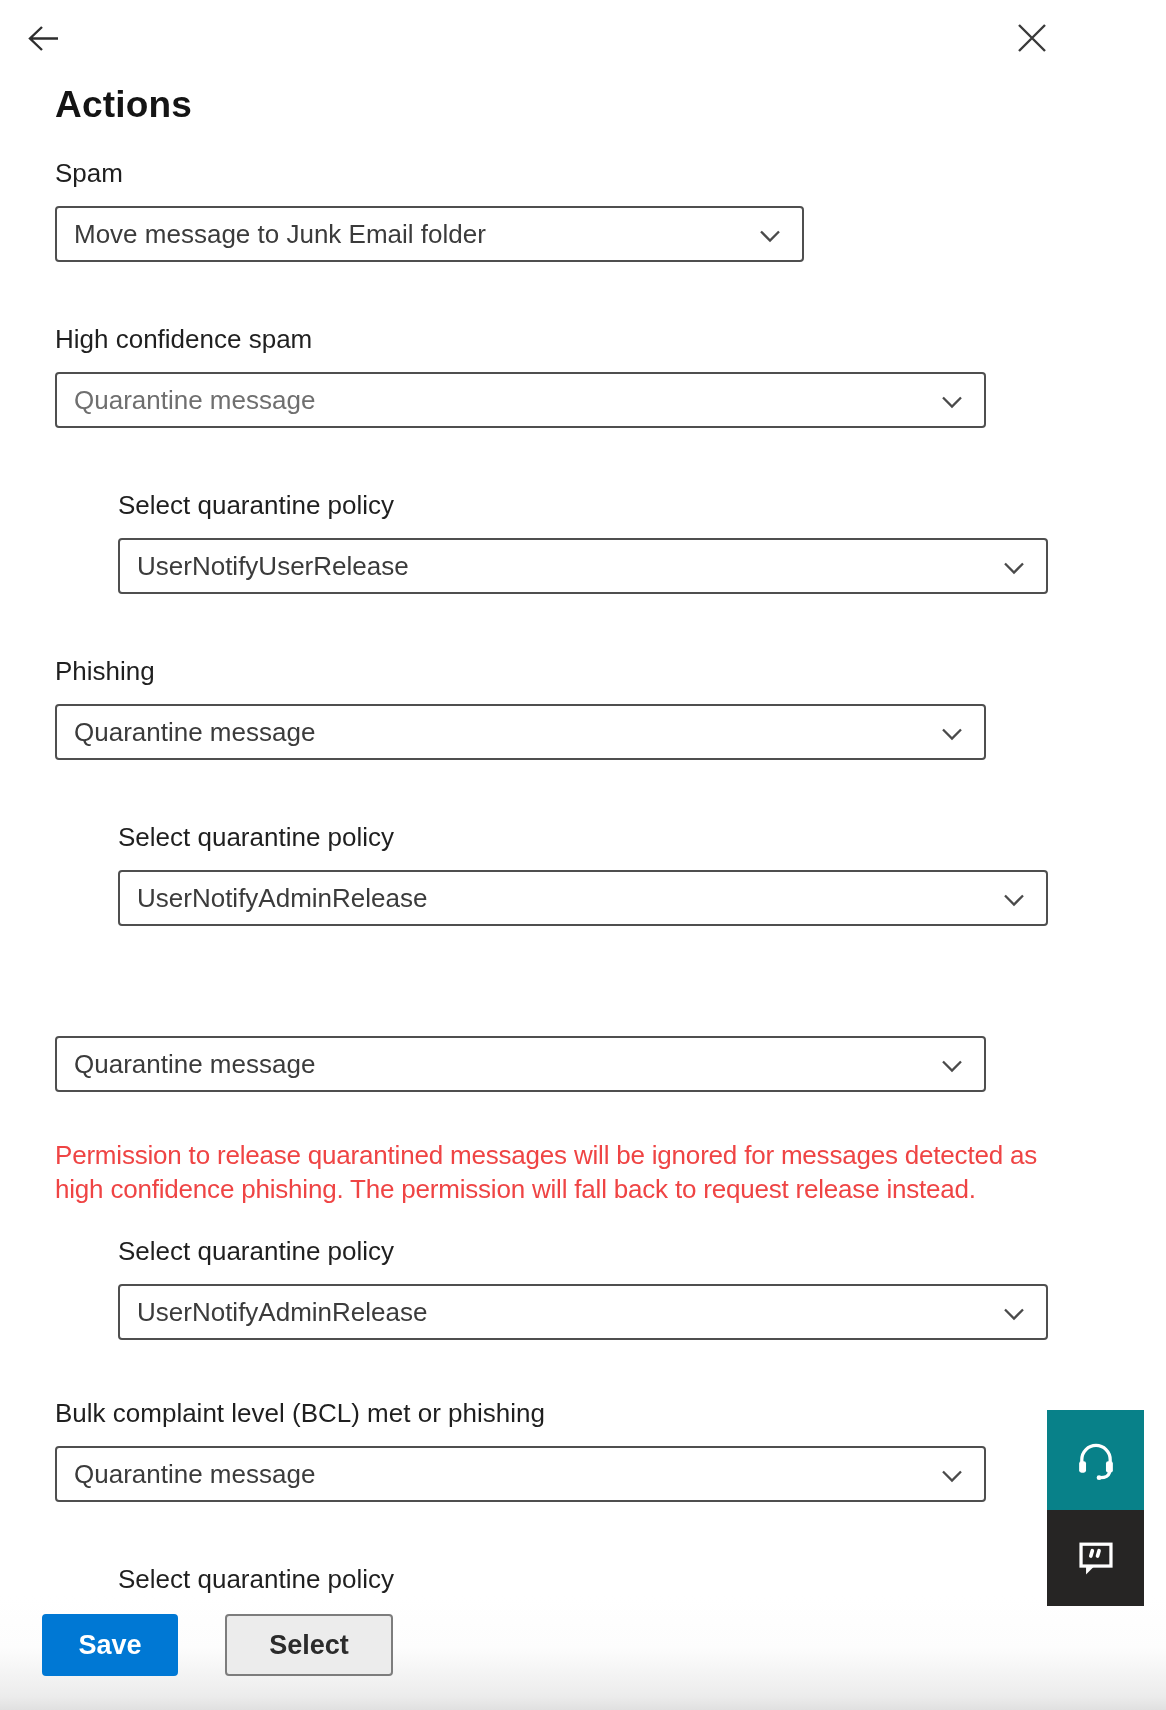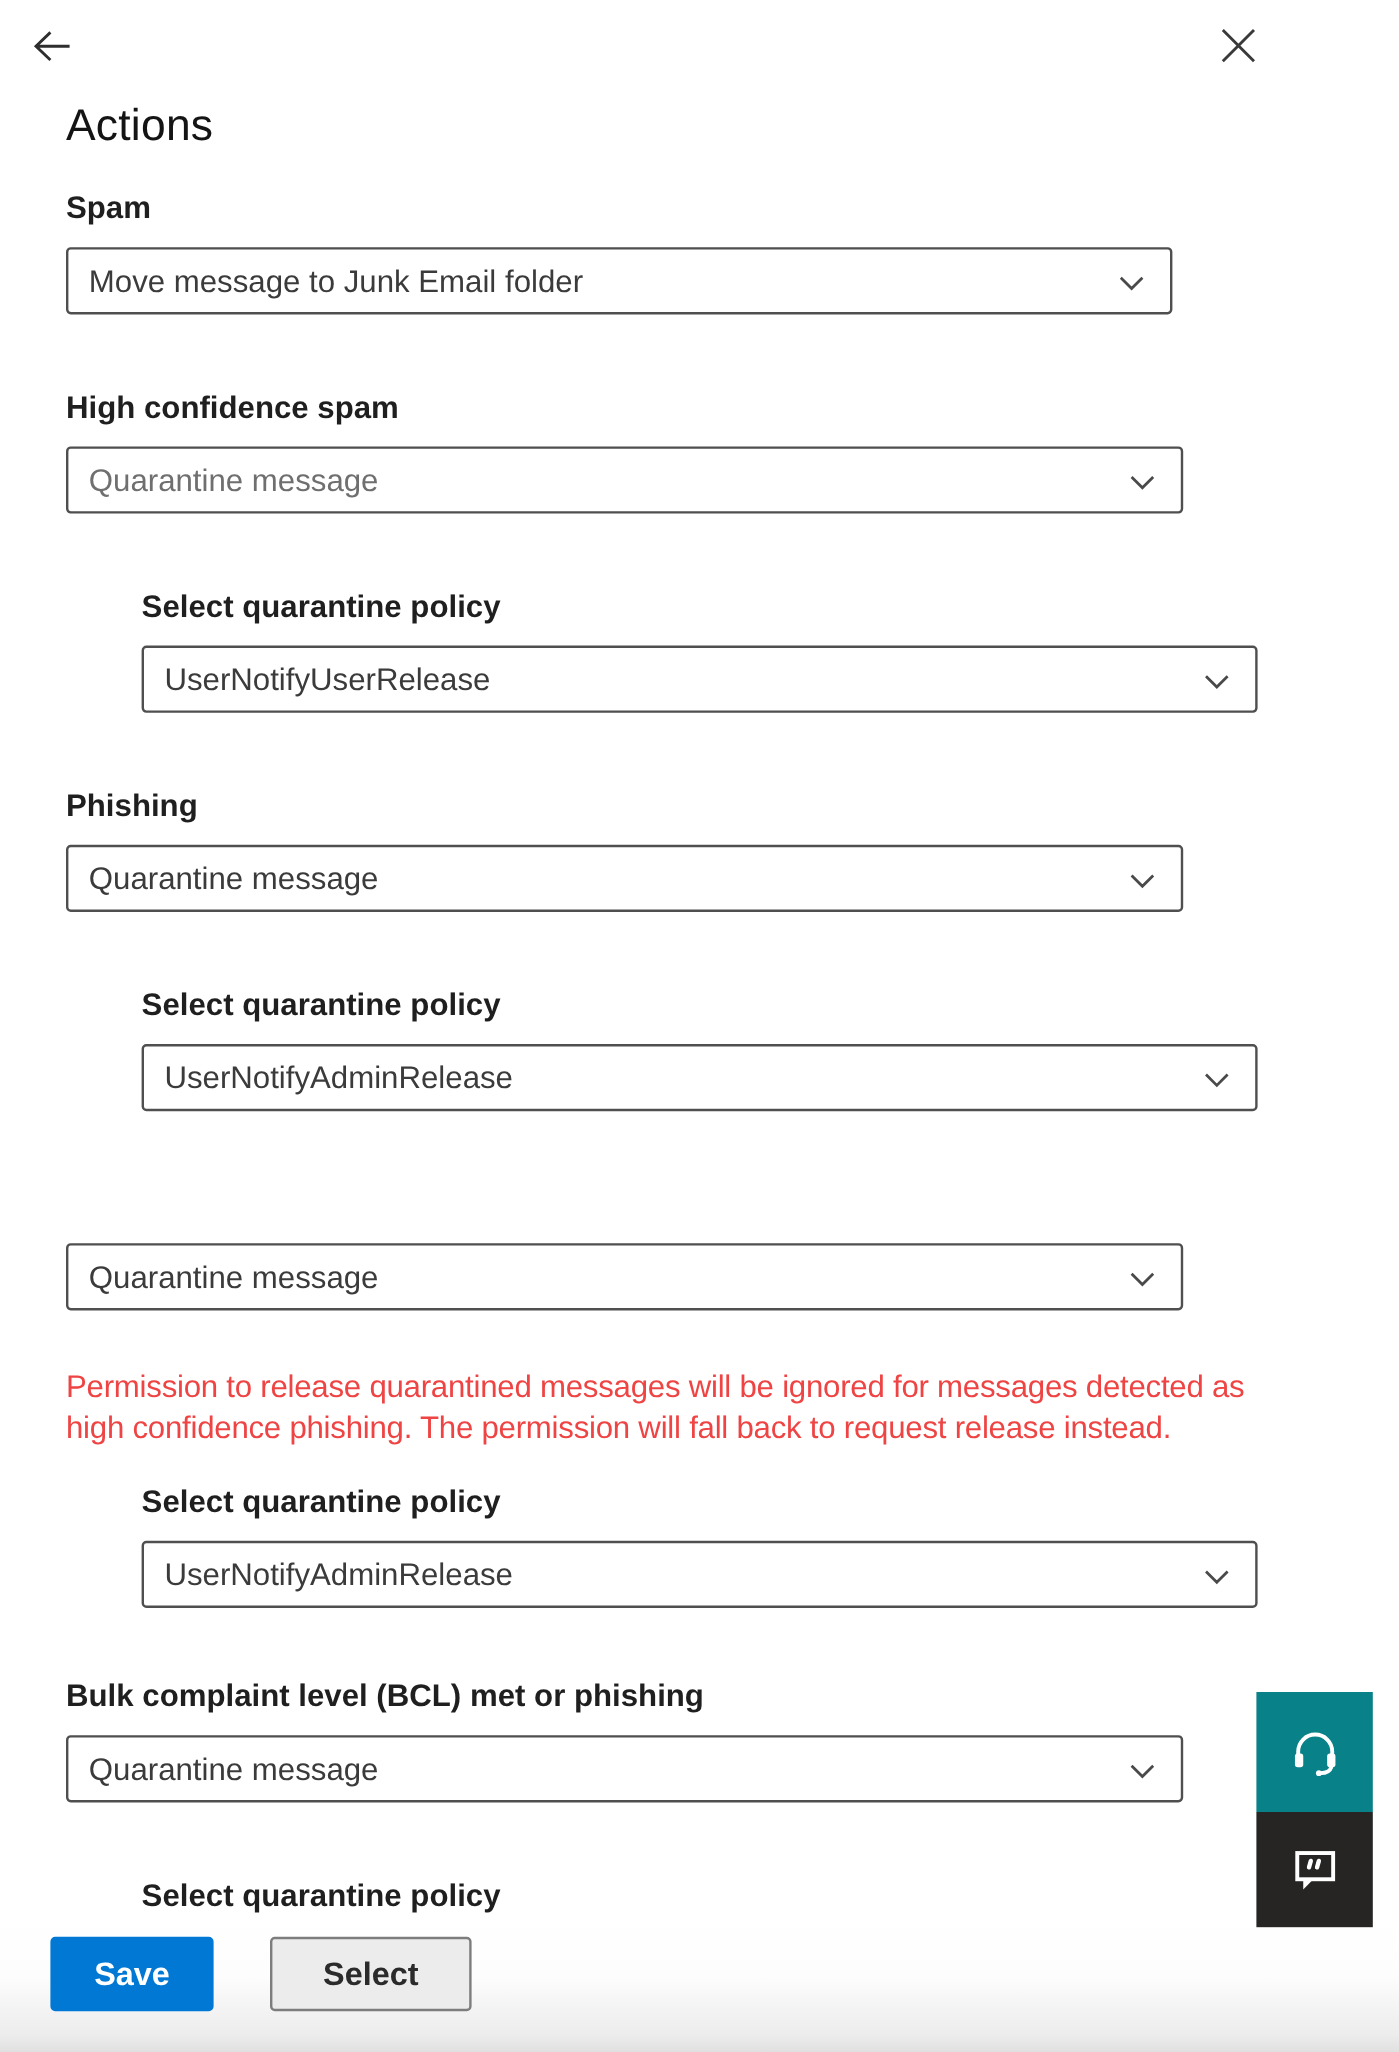--- a/index.html
+++ b/index.html
@@ -8,23 +8,23 @@
   }
   *{margin:0;padding:0;box-sizing:border-box;}
   html,body{background:#fff;}
   body{font-family:"Liberation Sans","DejaVu Sans",sans-serif;}
   .stage{position:relative;width:1166px;height:1710px;background:#fff;overflow:hidden;}
 
   .icon-btn{position:absolute;background:none;border:none;cursor:pointer;padding:0;line-height:0;}
   .back-btn{top:20px;left:22px;}
   .close-btn{top:20px;left:1014px;}
 
-  .page-title{position:absolute;top:84px;left:55px;font-size:37px;font-weight:400;color:#141414;letter-spacing:.2px;}
+  .page-title{position:absolute;top:84px;left:55px;font-size:37px;font-weight:700;color:#141414;letter-spacing:.2px;}
 
-  .field-label{position:absolute;height:34px;font-size:26px;font-weight:700;color:var(--text);white-space:nowrap;}
+  .field-label{position:absolute;height:34px;font-size:26px;font-weight:400;color:var(--text);white-space:nowrap;}
   .dropdown{position:absolute;height:56px;background:#fff;border:2px solid var(--border);border-radius:4px;
             display:flex;align-items:center;padding:0 56px 0 17px;cursor:pointer;}
   .dd-value{font-size:26px;color:var(--value-text);white-space:nowrap;overflow:hidden;}
   .dropdown.muted .dd-value{color:var(--muted-text);}
   .chev{position:absolute;right:21px;top:21px;}
 
   .note{position:absolute;top:1138px;left:55px;width:1018px;font-size:26px;line-height:34px;
         font-weight:400;color:#ef4444;letter-spacing:-0.2px;}
 
   .clip-wrap{position:absolute;top:1564px;left:0;width:1166px;height:32px;overflow:hidden;}
@@ -54,21 +54,21 @@
   </button>
   <button class="icon-btn close-btn" aria-label="Close">
     <svg width="36" height="36" viewBox="0 0 36 36">
       <path d="M5 5 L31 31 M31 5 L5 31" fill="none" stroke="#3a3a3a" stroke-width="2.4"></path>
     </svg>
   </button>
 
   <h1 class="page-title">Actions</h1>
 
   <div class="field-label" style="top:158px;left:55px">Spam</div>
-  <div class="dropdown" style="top:206px;left:55px;width:922px">
+  <div class="dropdown" style="top:206px;left:55px;width:749px">
     <span class="dd-value">Move message to Junk Email folder</span>
     <svg class="chev" width="22" height="14" viewBox="0 0 22 14">
         <polyline points="2,2.5 11,11.5 20,2.5" fill="none" stroke="#4a4a4a" stroke-width="2.3"></polyline>
       </svg>
   </div>
 
   <div class="field-label" style="top:324px;left:55px">High confidence spam</div>
   <div class="dropdown muted" style="top:372px;left:55px;width:931px">
     <span class="dd-value">Quarantine message</span>
     <svg class="chev" width="22" height="14" viewBox="0 0 22 14">

